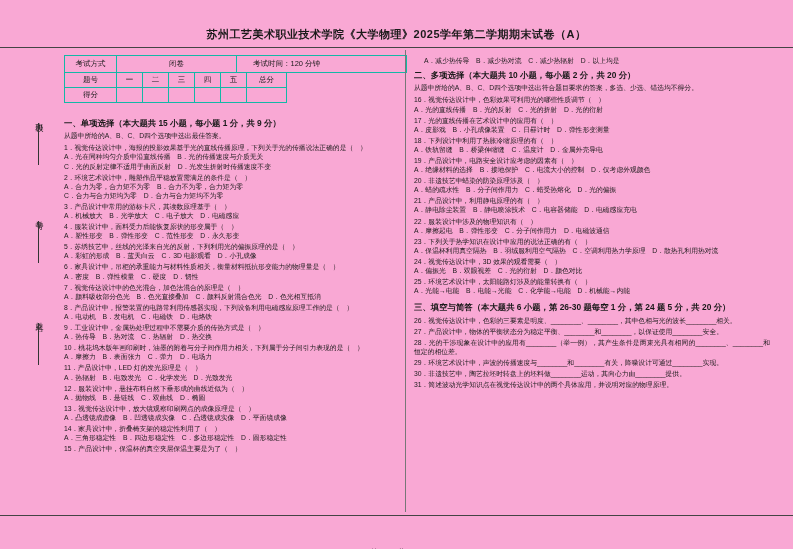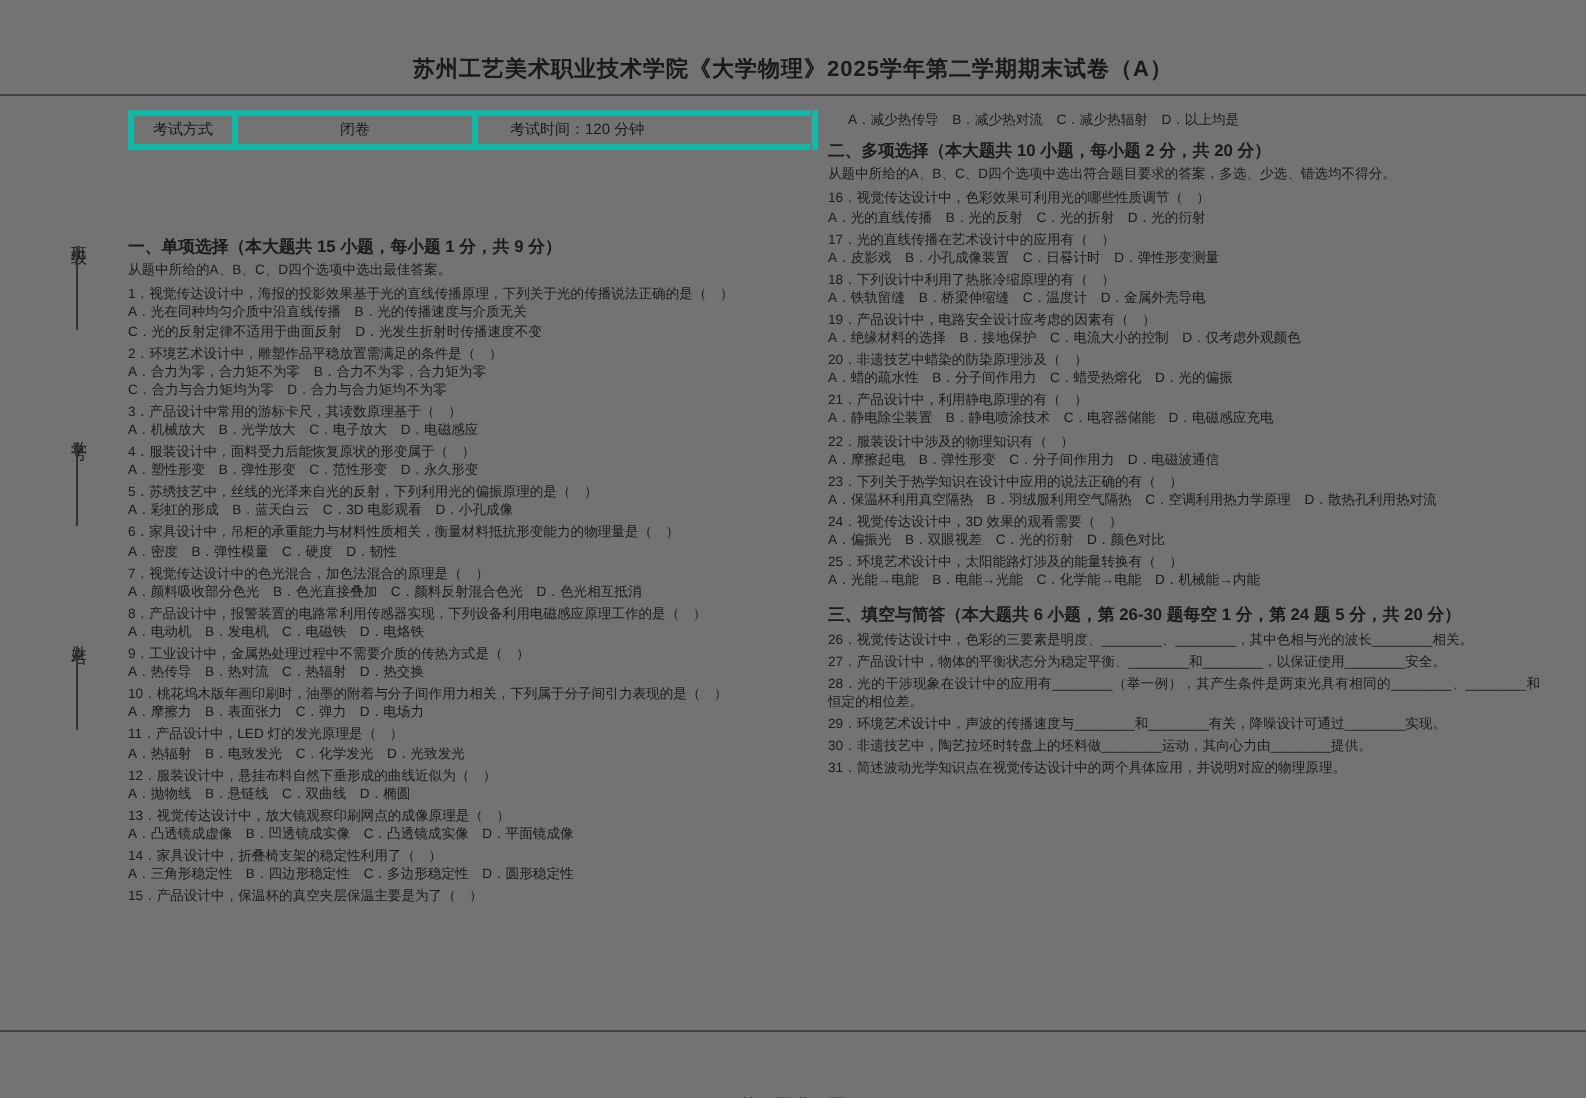--- a/index.html
+++ b/index.html
@@ -1,35 +1,35 @@
 <!DOCTYPE html>
 <html><head>
 <meta charset="utf-8">
 <style>
   * { margin:0; padding:0; box-sizing:border-box; }
   html,body { background:#ffffff; }
   body { font-family:"Liberation Sans","DejaVu Sans",sans-serif; color:#1a1a1a; }
-  .page { position:relative; width:793px; height:549px; background:#737373; overflow:hidden; }
+  .page { position:relative; width:793px; height:549px; background:#f9a8d4; overflow:hidden; }
 
   .title { position:absolute; top:27px; left:0; width:100%; text-align:center;
            font-size:11px; font-weight:bold; letter-spacing:.5px; }
   .hr { position:absolute; left:0; width:100%; border-top:1px solid #444; }
   .hr.top { top:47px; }
   .hr.bottom { top:515px; }
 
   .vdivider { position:absolute; top:50px; left:405px; height:462px; border-left:1px solid #777; }
 
   
   .side-block { position:absolute; left:30px; width:16px; display:flex; flex-direction:column; align-items:center; }
   .side-label { writing-mode:vertical-rl; text-orientation:upright; font-size:8px; letter-spacing:2px; }
   .side-line { width:0; border-left:1px solid #333; height:42px; margin-top:3px; }
 
   
   table { border-collapse:collapse; }
-  td { border:3px solid #14b8a6; font-size:7.5px; text-align:center; vertical-align:middle;
+  td { border:1px solid #14b8a6; font-size:7.5px; text-align:center; vertical-align:middle;
        height:17px; padding:0 3px; white-space:nowrap;margin-top:46px; }
   .tblA { position:absolute; top:55px; left:64px; }
   .tblA .cell-method { width:52px; }
   .tblA .cell-closed { width:120px; }
   .tblA .cell-time   { width:170px; text-align:left; padding-left:16px; }
   .tblB { position:absolute; top:72px; left:64px; }
   .tblB .cell-label { width:52px; }
   .tblB .cell-num   { width:26px; }
   .tblB .cell-total { width:40px; }
   .tblB td { height:15px; }
@@ -71,20 +71,42 @@
   <table class="tblA">
     <tbody>
         <tr>
       <td class="cell-method">考试方式</td>
       <td class="cell-closed">闭卷</td>
       <td class="cell-time">考试时间：120 分钟</td>
     </tr>
   </tbody>
     </table>
 
+  <table class="tblB">
+    <tbody>
+        <tr>
+      <td class="cell-label">题号</td>
+      <td class="cell-num">一</td>
+      <td class="cell-num">二</td>
+      <td class="cell-num">三</td>
+      <td class="cell-num">四</td>
+      <td class="cell-num">五</td>
+      <td class="cell-total">总分</td>
+    </tr>
+    <tr>
+      <td class="cell-label">得分</td>
+      <td class="cell-num"></td>
+      <td class="cell-num"></td>
+      <td class="cell-num"></td>
+      <td class="cell-num"></td>
+      <td class="cell-num"></td>
+      <td class="cell-total"></td>
+    </tr>
+  </tbody>
+    </table>
 
   <div class="col col-left">
     <div class="heading">一、单项选择（本大题共 15 小题，每小题 1 分，共 9 分）</div>
     <div class="intro">从题中所给的A、B、C、D四个选项中选出最佳答案。</div>
     <div id="q-single">
         <div class="q">
           <div class="qline">1．视觉传达设计中，海报的投影效果基于光的直线传播原理，下列关于光的传播说法正确的是（　）</div>
           <div class="qline">A．光在同种均匀介质中沿直线传播　B．光的传播速度与介质无关</div>
           <div class="qline">C．光的反射定律不适用于曲面反射　D．光发生折射时传播速度不变</div>
         </div>

